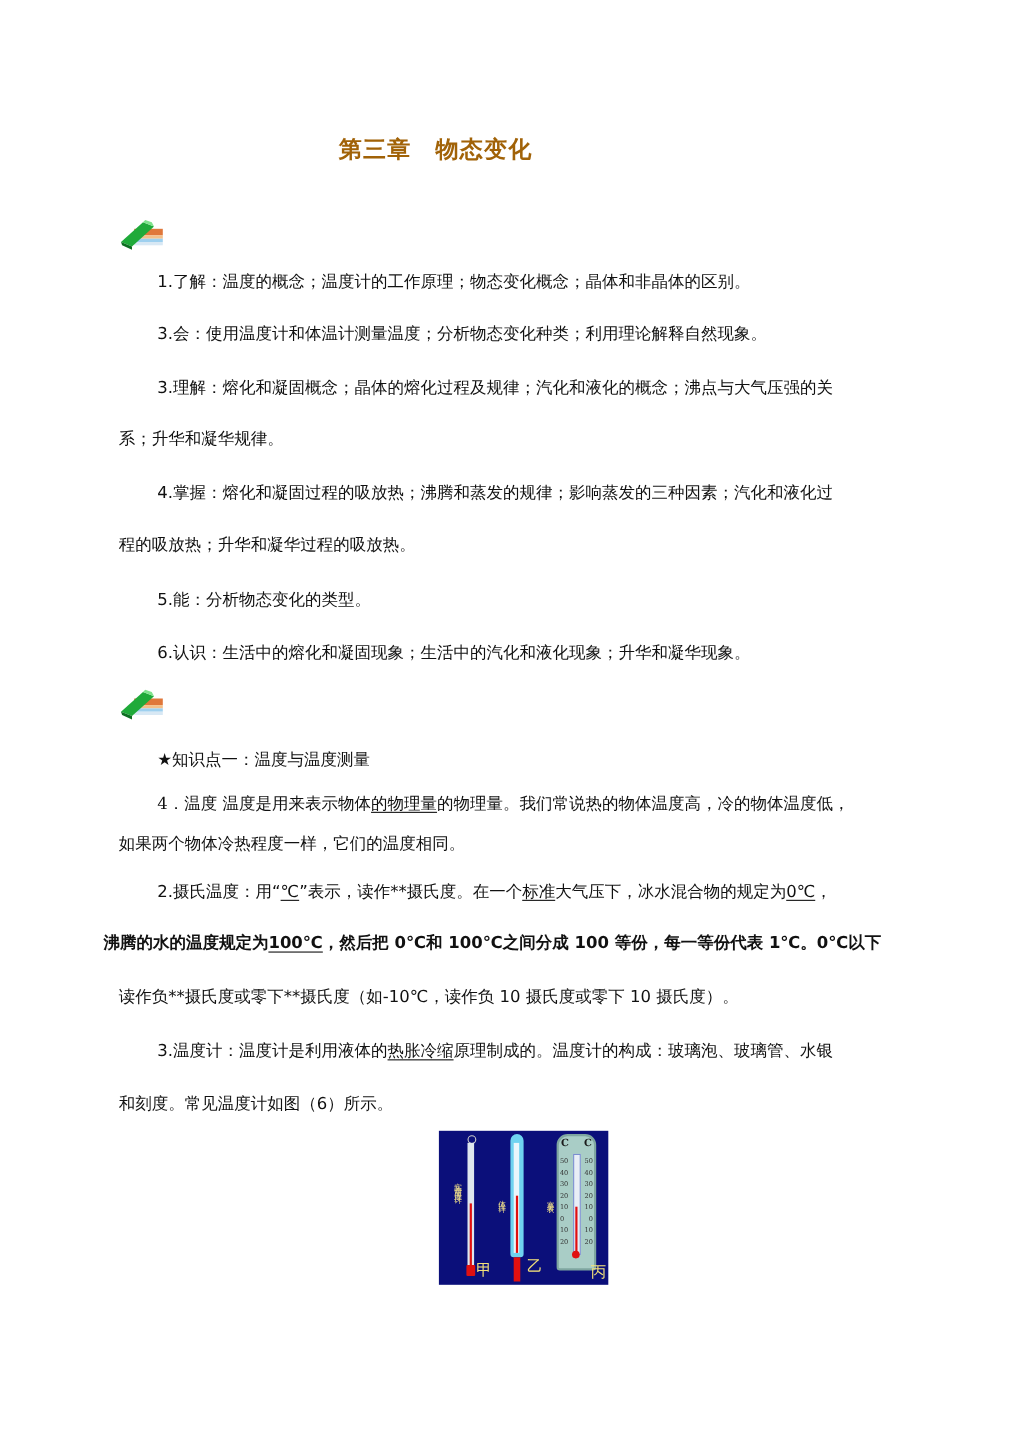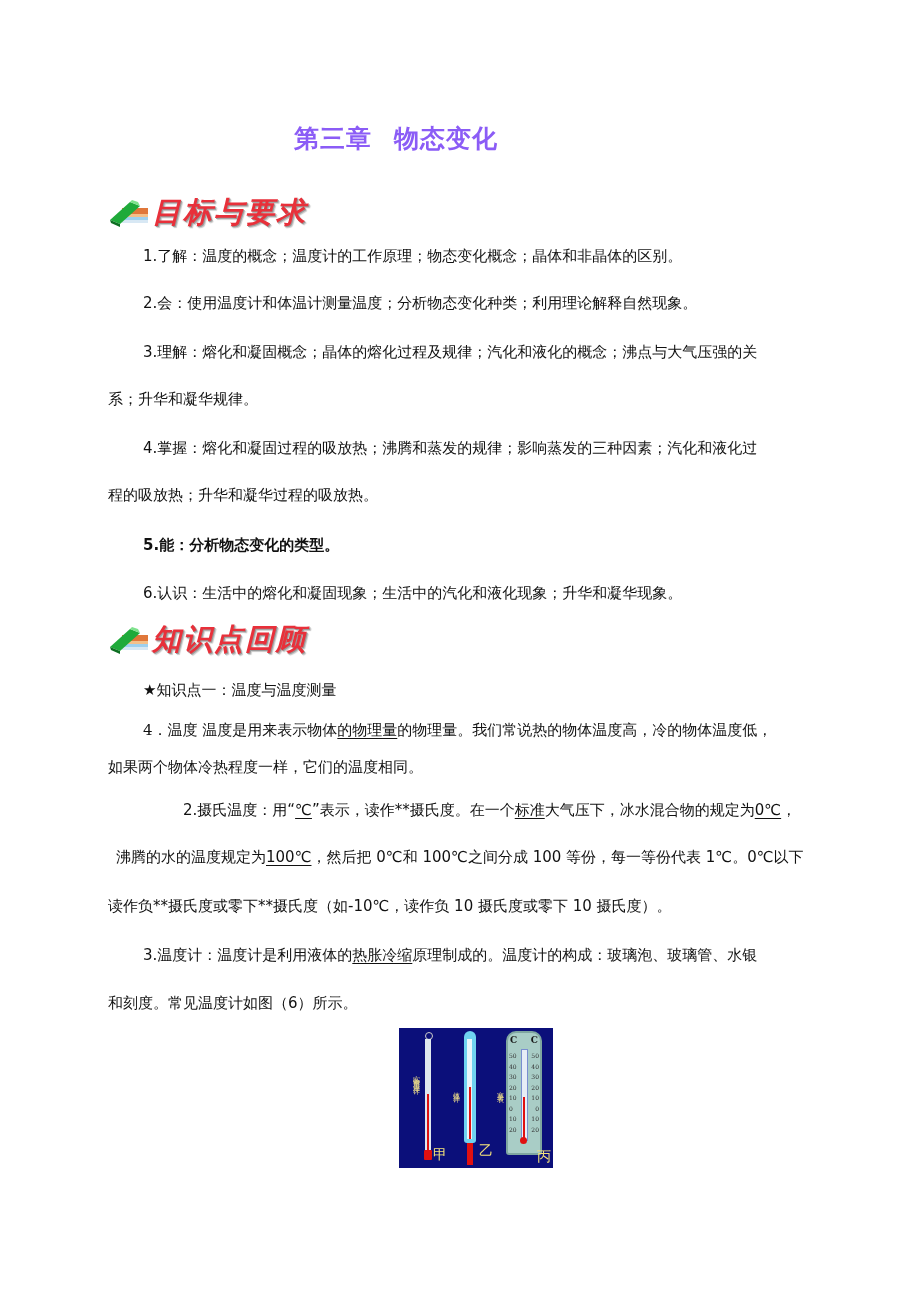--- a/index.html
+++ b/index.html
@@ -1,20 +1,20 @@
 <!DOCTYPE html>
 <html><head>
 <meta charset="utf-8">
 <style>
   html, body { margin:0; padding:0; background:#ffffff; }
   body { width:920px; height:1302px; position:relative; overflow:hidden;
          font-family:"DejaVu Sans","Liberation Sans",sans-serif; color:#111; }
   .abs { position:absolute; }
-  .title { left:0; width:792px; top:122px; text-align:center; color:#8b5cf6;
-           font-weight:bold; font-size:25px; letter-spacing:1px; font-family:"DejaVu Sans",sans-serif; }
+  .title { left:0; width:792px; top:122px; text-align:center; color:#a16207;
+           font-weight:bold; font-size:21px; letter-spacing:1px; font-family:"DejaVu Sans",sans-serif; }
   .title .gap { display:inline-block; width:22px; }
   .sec { left:108px; height:40px; display:flex; align-items:center; }
   .sec-icon { width:42px; height:34px; position:relative; margin-right:2px; }
   .sec-label { font-size:29px; font-weight:bold; color:#e8303a; letter-spacing:2px;
                text-shadow:1px 1px 0 #9a9a9a, 2px 2px 1px #c8c8c8;
                font-family:"DejaVu Sans",sans-serif; font-style:italic; }
   .line { font-size:15px; line-height:20px; white-space:nowrap; font-family:"DejaVu Sans",sans-serif; }
   .serif { font-family:"DejaVu Serif","Liberation Serif",serif; font-size:15px; }
   u, .ul { text-decoration:underline; text-underline-offset:3px; }
   .figure { left:399px; top:1028px; width:154px; height:140px; background:#0b0f7a; overflow:hidden; }
@@ -33,58 +33,56 @@
     <svg width="42" height="34" viewBox="0 0 42 34">
       <rect x="14" y="12" width="26" height="6" fill="#e0773a"></rect>
       <rect x="14" y="18" width="26" height="3" fill="#f4c08a"></rect>
       <rect x="14" y="21" width="26" height="3" fill="#9ed0ef"></rect>
       <rect x="14" y="24" width="26" height="3" fill="#d8e8f4"></rect>
       <polygon points="2,24 22,6 32,10 12,28" fill="#1faa3a"></polygon>
       <polygon points="2,24 12,28 12,31 3,27" fill="#0d6e22"></polygon>
       <polygon points="22,6 32,10 30,6 24,4" fill="#7ee28c"></polygon>
     </svg>
   </div>
-  <span class="sec-label">目标与要求</span>
 </div>
 
 <div class="abs line" style="left:143px; top:246px;text-align:center;">1.了解：温度的概念；温度计的工作原理；物态变化概念；晶体和非晶体的区别。</div>
-<div class="abs line" style="left:143px; top:293px;">2.会：使用温度计和体温计测量温度；分析物态变化种类；利用理论解释自然现象。</div>
+<div class="abs line" style="left:143px; top:293px;">3.会：使用温度计和体温计测量温度；分析物态变化种类；利用理论解释自然现象。</div>
 <div class="abs line" style="left:143px; top:342px;">3.理解：熔化和凝固概念；晶体的熔化过程及规律；汽化和液化的概念；沸点与大气压强的关</div>
 <div class="abs line" style="left:108px; top:389px;">系；升华和凝华规律。</div>
 <div class="abs line" style="left:143px; top:438px;">4.掌握：熔化和凝固过程的吸放热；沸腾和蒸发的规律；影响蒸发的三种因素；汽化和液化过</div>
 <div class="abs line" style="left:108px; top:485px;">程的吸放热；升华和凝华过程的吸放热。</div>
-<div class="abs line" style="left:143px; top:535px;font-weight:bold;">5.能：分析物态变化的类型。</div>
+<div class="abs line" style="left:143px; top:535px;">5.能：分析物态变化的类型。</div>
 <div class="abs line" style="left:143px; top:583px;">6.认识：生活中的熔化和凝固现象；生活中的汽化和液化现象；升华和凝华现象。</div>
 
 <div class="abs sec" style="top:620px;">
   <div class="sec-icon">
     <svg width="42" height="34" viewBox="0 0 42 34">
       <rect x="14" y="12" width="26" height="6" fill="#e0773a"></rect>
       <rect x="14" y="18" width="26" height="3" fill="#f4c08a"></rect>
       <rect x="14" y="21" width="26" height="3" fill="#9ed0ef"></rect>
       <rect x="14" y="24" width="26" height="3" fill="#d8e8f4"></rect>
       <polygon points="2,24 22,6 32,10 12,28" fill="#1faa3a"></polygon>
       <polygon points="2,24 12,28 12,31 3,27" fill="#0d6e22"></polygon>
       <polygon points="22,6 32,10 30,6 24,4" fill="#7ee28c"></polygon>
     </svg>
   </div>
-  <span class="sec-label">知识点回顾</span>
 </div>
 
 <div class="abs line" style="left:143px; top:680px;">★知识点一：温度与温度测量</div>
 
 <div class="abs line serif" style="left:143px; top:720px;">
   <span>4．温度 温度是用来表示物体</span><span class="ul">的物理量</span><span>的物理量。我们常说热的物体温度高，冷的物体温度低，</span>
 </div>
 <div class="abs line serif" style="left:108px; top:757px;">如果两个物体冷热程度一样，它们的温度相同。</div>
 
-<div class="abs line" style="left:143px; top:800px;margin-left:40px;">
+<div class="abs line" style="left:143px; top:800px;">
   <span>2.摄氏温度：用“</span><span class="ul">℃</span><span>”表示，读作**摄氏度。在一个</span><span class="ul">标准</span><span>大气压下，冰水混合物的规定为</span><span class="ul">0℃</span><span>，</span>
 </div>
-<div class="abs line" style="left:116px; top:847px;">
+<div class="abs line" style="left:94px; top:847px;font-weight:bold;">
   <span>沸腾的水的温度规定为</span><span class="ul">100℃</span><span>，然后把 0℃和 100℃之间分成 100 等份，每一等份代表 1℃。0℃以下</span>
 </div>
 <div class="abs line" style="left:108px; top:896px;">读作负**摄氏度或零下**摄氏度（如-10℃，读作负 10 摄氏度或零下 10 摄氏度）。</div>
 
 <div class="abs line" style="left:143px; top:945px;">
   <span>3.温度计：温度计是利用液体的</span><span class="ul">热胀冷缩</span><span>原理制成的。温度计的构成：玻璃泡、玻璃管、水银</span>
 </div>
 <div class="abs line" style="left:108px; top:993px;">和刻度。常见温度计如图（6）所示。</div>
 
 <div class="abs figure">

